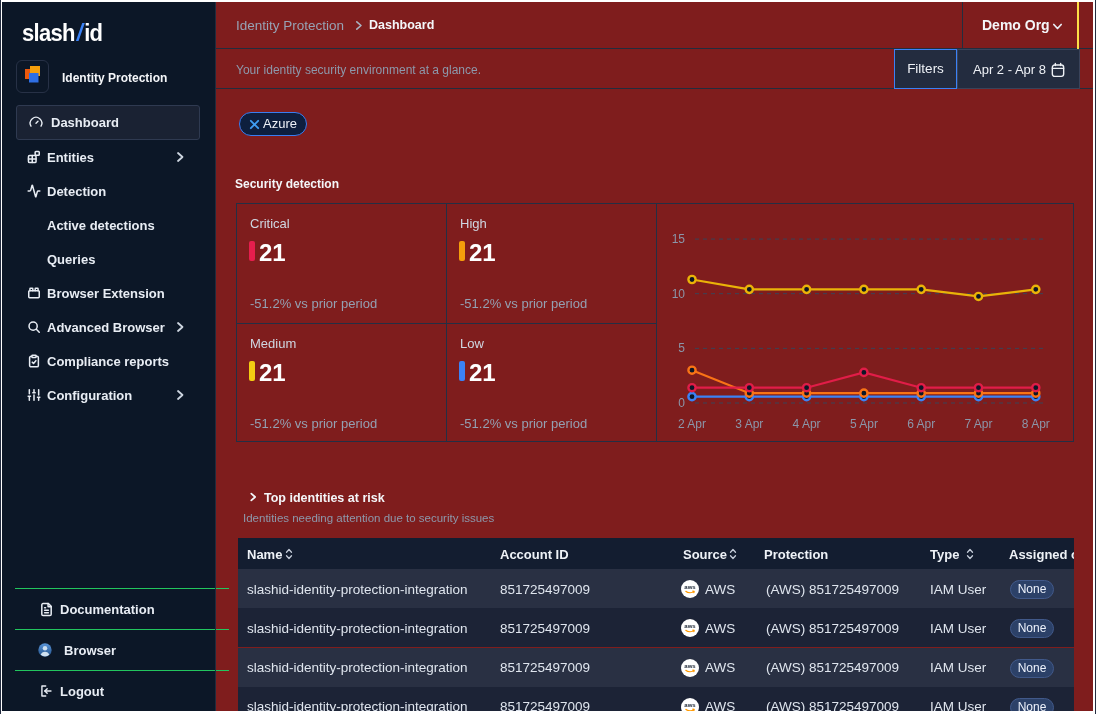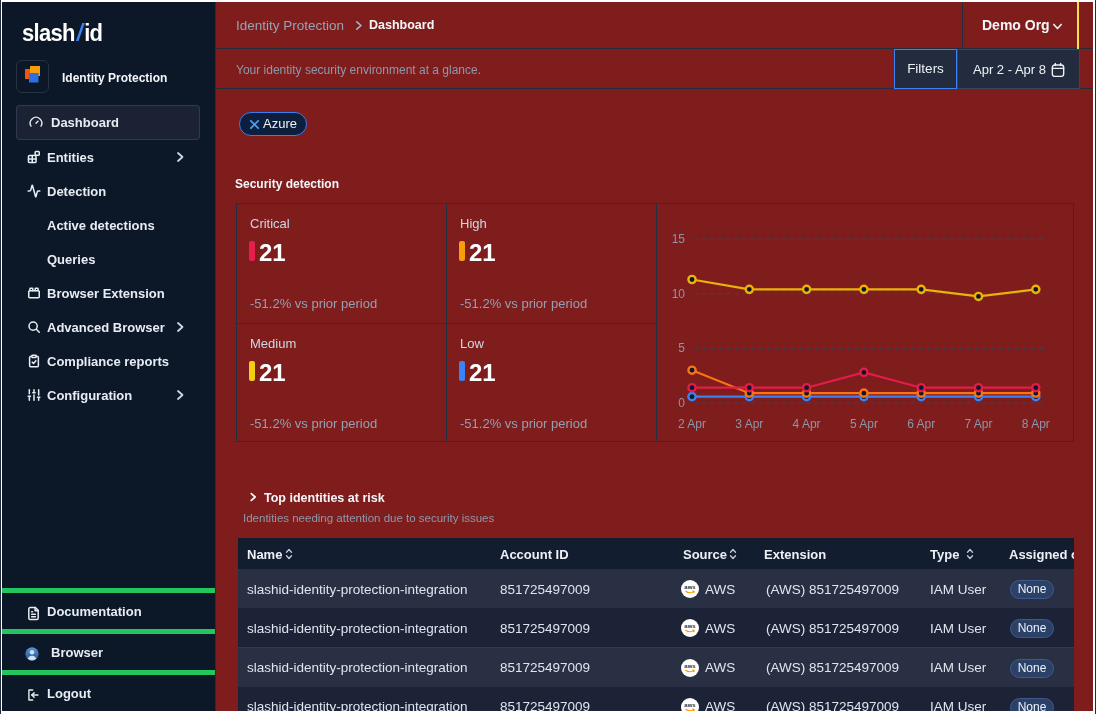--- a/index.html
+++ b/index.html
@@ -14,21 +14,21 @@
   .logo { position:absolute; left:20px; top:17px; font-size:22px; font-weight:700; color:#fff; letter-spacing:-0.7px; transform:scaleY(1.1); transform-origin:left top; }
   .logo .sl { color:#3b82f6; font-style:italic; padding:0 2px; }
   .prodbox { position:absolute; left:14px; top:58px; width:33px; height:33px; border:1px solid #273146; border-radius:6px; }
   .prodname { position:absolute; left:60px; top:69px; font-size:12px; font-weight:700; color:#f4f6f9; }
   .navitem { position:absolute; left:0px; width:214px; height:34px; }
   .navitem .ic { position:absolute; left:25px; top:10px; width:14px; height:14px; }
   .navitem .lb { position:absolute; left:45px; top:50%; transform:translateY(-50%); font-size:13px; font-weight:700; color:#e8edf4; }
   .navitem .chev { position:absolute; right:29px; top:10px; width:14px; height:14px; }
   .active-item { position:absolute; left:14px; top:103px; width:184px; height:35px; background:#1a2233; border:1px solid #2f3a51; border-radius:3px; }
   
-  .botitem { position:absolute; left:0; width:214px; height:41px; border-top:5px solid #22c55e; }
+  .botitem { position:absolute; left:13px; width:214px; height:41px; border-top:1px solid #22c55e; }
   .botitem .ic { position:absolute; left:24px; top:13px; width:14px; height:14px; }
   .botitem .lb { position:absolute; left:45px; top:50%; transform:translateY(-50%); font-size:13px; font-weight:700; color:#e8edf4; }
   
   .main { position:absolute; left:214px; top:0; width:877px; height:709px; }
   .row1 { position:absolute; left:0; top:0; width:877px; height:47px; border-bottom:1px solid #232d3e; }
   .crumb { position:absolute; left:20px; top:16px; font-size:13.5px; color:#97a2b4; }
   .crumb b { color:#f4f6f9; font-weight:700; }
   .orgbox { position:absolute; right:14px; top:0; width:117px; height:47px; border-left:1px solid #232d3e; border-right:2px solid #fde047; }
   .orgbox .t { position:absolute; left:20px; top:15px; font-size:14px; font-weight:700; color:#f4f6f9; }
   .row2 { position:absolute; left:0; top:47px; width:877px; height:40px; border-bottom:1px solid #232d3e; }
@@ -297,21 +297,21 @@
         <path d="M5 3 L 9.5 7 L 5 11"></path>
       </svg>
     <div class="sectitle" style="left:48px; top:489px; font-size:12.5px;">Top identities at risk</div>
     <div class="abs" style="left:27px; top:510px; font-size:11.5px; color:#8d98ab;">Identities needing attention due to security issues</div>
 
     <div class="tblwrap">
       <div class="thead">
         <span class="cell" style="left:9px;">Name</span>
         <span class="cell" style="left:262px;">Account ID</span>
         <span class="cell" style="left:445px;">Source</span>
-        <span class="cell" style="left:526px;">Extension</span>
+        <span class="cell" style="left:526px;">Protection</span>
         <span class="cell" style="left:692px;">Type</span>
         <span class="cell" style="left:771px;">Assigned owner</span>
       <span style="position: absolute; left: 45px; top: 0px; height: 31px; width: 13px; display: block;">
             <svg style="position:absolute;top:50%;transform:translateY(-50%);" width="12" height="13" viewBox="0 0 24 24" fill="none" stroke="#c3cbd8" stroke-width="2.6" stroke-linecap="round" stroke-linejoin="round">
               <path d="m7 8.5 5-5.5 5 5.5"></path>
               <path d="m7 15.5 5 5.5 5-5.5"></path>
             </svg>
           </span>
           <span style="position: absolute; left: 489px; top: 0px; height: 31px; width: 13px; display: block;">
             <svg style="position:absolute;top:50%;transform:translateY(-50%);" width="12" height="13" viewBox="0 0 24 24" fill="none" stroke="#c3cbd8" stroke-width="2.6" stroke-linecap="round" stroke-linejoin="round">

